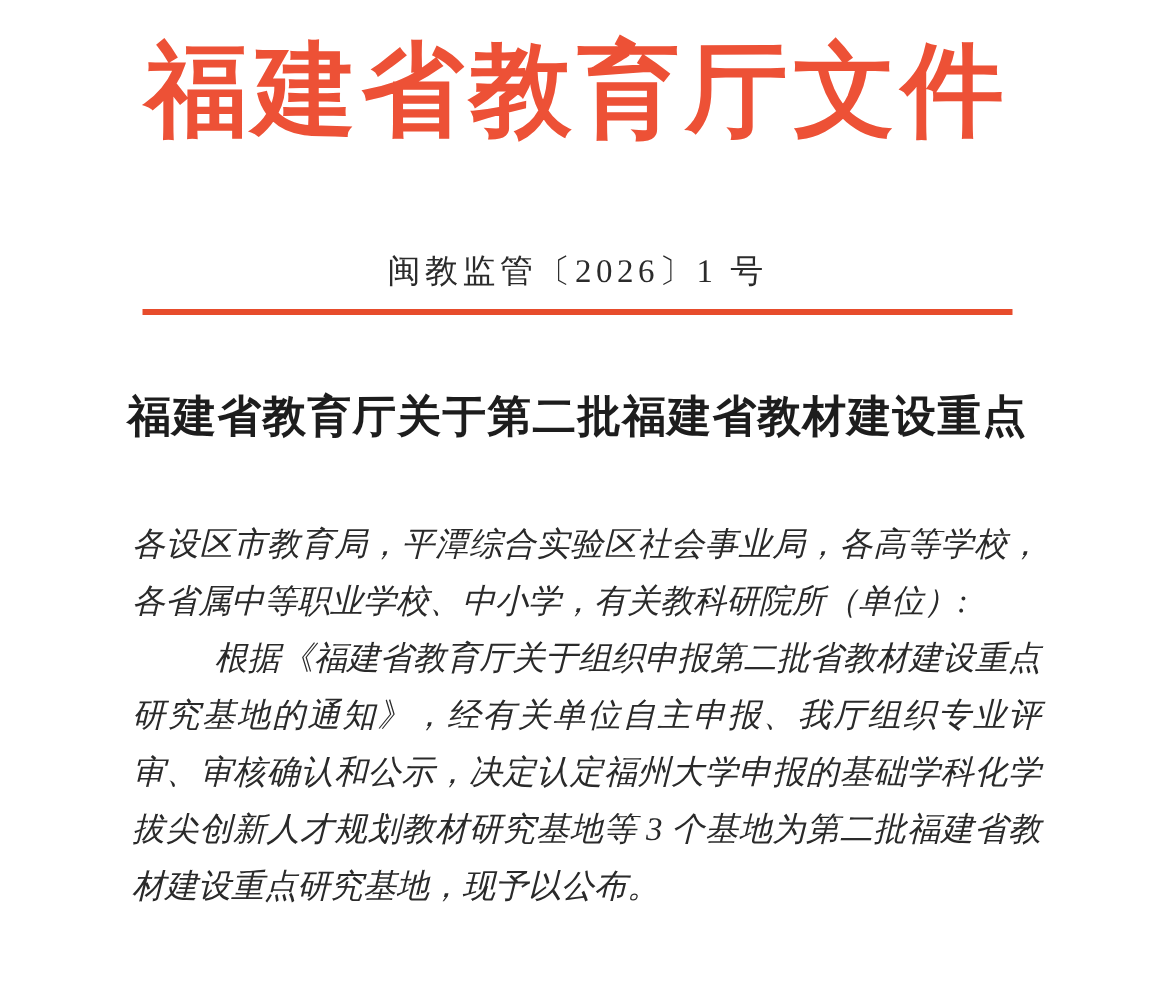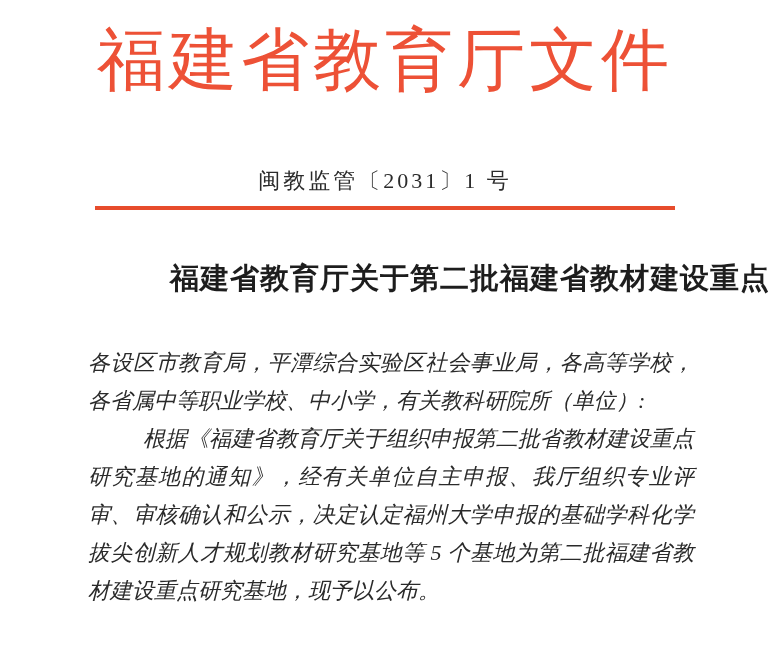--- a/index.html
+++ b/index.html
@@ -18,42 +18,42 @@
     position: relative;
     width: 770px;
     height: 666px;
     background: #ffffff;
   }
   .letterhead {
     margin: 14px 0 0 0;
     text-align: center;
     font-size: 68px;
     line-height: 92px;
-    font-weight: 400;
+    font-weight: 700;
     letter-spacing: 4px;
     color: #ed5136;
     white-space: nowrap;
   }
   .doc-number {
     margin-top: 60px;
     text-align: center;
     font-size: 22px;
     line-height: 30px;
     letter-spacing: 3px;
     color: #2b2b2b;
   }
   .red-line {
     width: 580px;
     height: 4px;
     margin: 10px auto 0 auto;
     background: #e74c2c;
   }
   .doc-title {
     margin-top: 41px;
-    text-align: right;
+    text-align: center;
     font-size: 29px;
     line-height: 54px;
     font-weight: 700;
     letter-spacing: 1px;
     color: #1d1d1d;
   }
   .body-text {
     width: 606px;
     margin: 39px 76px 0 88px;
     font-size: 22px;
@@ -71,26 +71,26 @@
     text-indent: 2.5em;
   }
 </style>
 </head>
 <body>
 
 <div class="page">
 
   <h1 class="letterhead">福建省教育厅文件</h1>
 
-  <div class="doc-number">闽教监管〔2031〕1 号</div>
+  <div class="doc-number">闽教监管〔2026〕1 号</div>
 
   <div class="red-line"></div>
 
   <div class="doc-title">
     <div>福建省教育厅关于第二批福建省教材建设重点</div>
   </div>
 
   <div class="body-text">
     <p>各设区市教育局，平潭综合实验区社会事业局，各高等学校，各省属中等职业学校、中小学，有关教科研院所（单位）:</p>
-    <p class="para-indent">根据《福建省教育厅关于组织申报第二批省教材建设重点研究基地的通知》，经有关单位自主申报、我厅组织专业评审、审核确认和公示，决定认定福州大学申报的基础学科化学拔尖创新人才规划教材研究基地等 5 个基地为第二批福建省教材建设重点研究基地，现予以公布。</p>
+    <p class="para-indent">根据《福建省教育厅关于组织申报第二批省教材建设重点研究基地的通知》，经有关单位自主申报、我厅组织专业评审、审核确认和公示，决定认定福州大学申报的基础学科化学拔尖创新人才规划教材研究基地等 3 个基地为第二批福建省教材建设重点研究基地，现予以公布。</p>
   </div>
 
 </div>
 
 </body></html>

